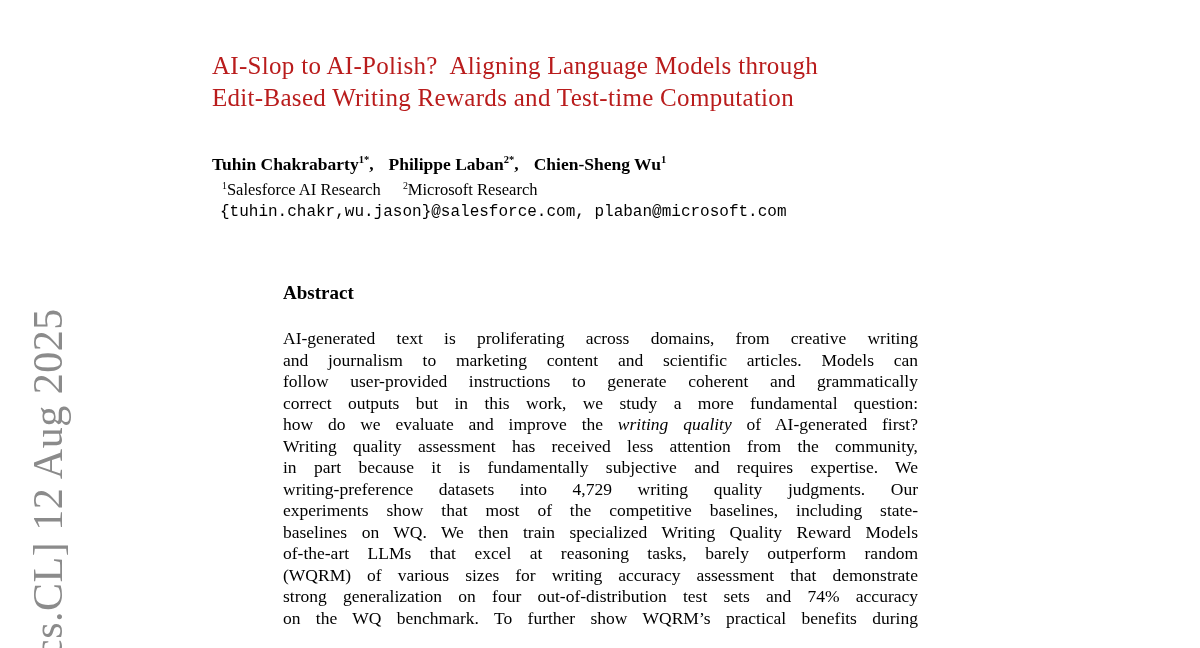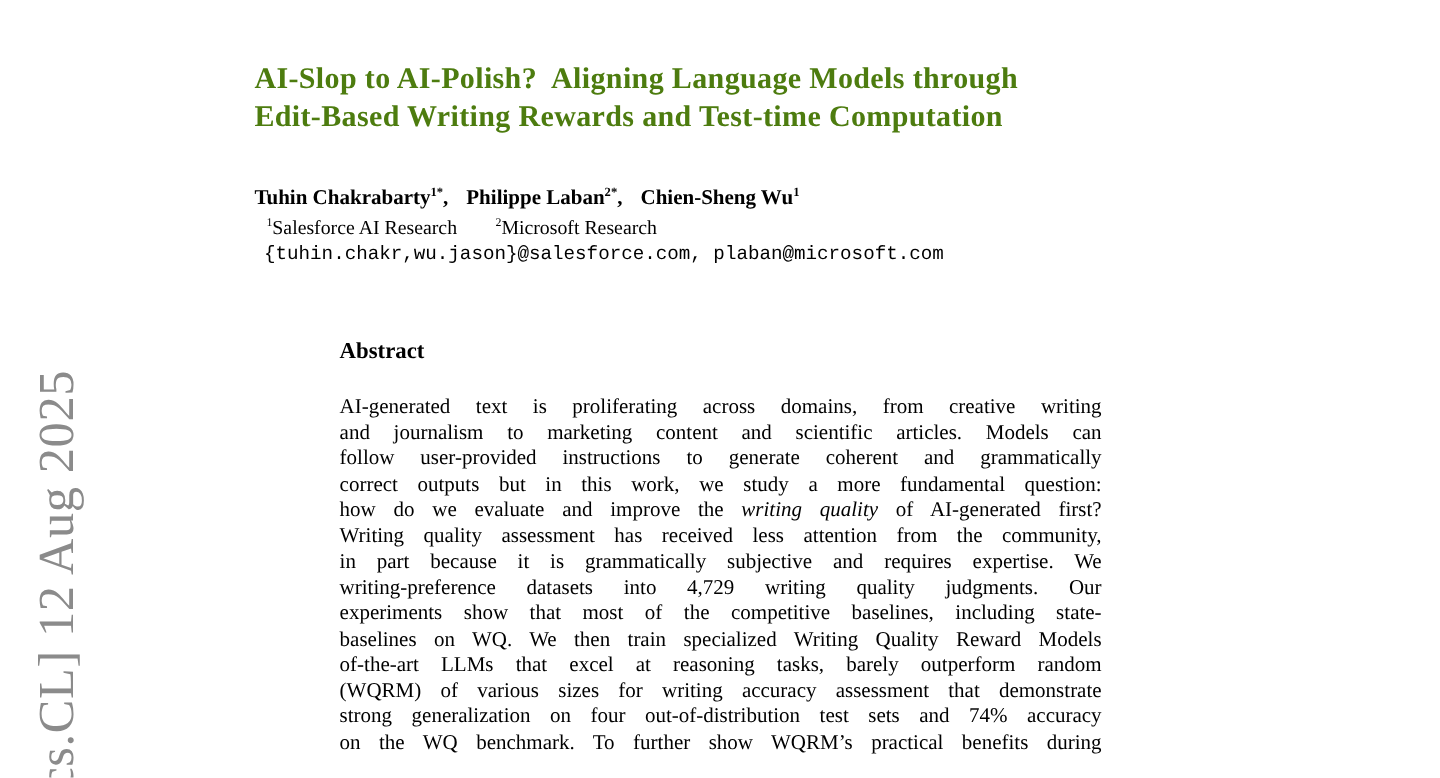--- a/index.html
+++ b/index.html
@@ -25,42 +25,42 @@
     letter-spacing: 0.5px;
     color: #8b8b8b;
     white-space: nowrap;
     font-family: "Liberation Serif", serif;
   }
   .title {
     position: absolute;
     left: 212px; top: 50px;
     width: 800px;
     font-size: 25px;
-    font-weight: bold;
+    font-weight: normal;
     line-height: 32px;
     letter-spacing: 0.3px;
-    color: #4d7c0f;
+    color: #b91c1c;
   }
   .authors {
     position: absolute;
     left: 212px; top: 154px;
     font-size: 17.5px;
     font-weight: bold;
     white-space: nowrap;
   }
   .author { margin-right: 15px; }
   .author:last-child { margin-right: 0; }
   sup { font-size: 60%; vertical-align: super; line-height: 0; }
   .affils {
     position: absolute;
     left: 222px; top: 180px;
     font-size: 16.5px;
     white-space: nowrap;
   }
-  .affil { margin-right: 32px; }
+  .affil { margin-right: 22px; }
   .affil:last-child { margin-right: 0; }
   .emails {
     position: absolute;
     left: 220px; top: 203px;
     font-family: "Liberation Mono", monospace;
     font-size: 16px;
     white-space: nowrap;
   }
   .abs-head {
     position: absolute;
@@ -104,21 +104,21 @@
 
   <div class="abs-head">Abstract</div>
 
   <div class="abs-body" id="abs-body">
       <div class="abs-line"><span>AI-generated text is proliferating across domains, from creative writing</span></div>
       <div class="abs-line"><span>and journalism to marketing content and scientific articles. Models can</span></div>
       <div class="abs-line"><span>follow user-provided instructions to generate coherent and grammatically</span></div>
       <div class="abs-line"><span>correct outputs but in this work, we study a more fundamental question:</span></div>
       <div class="abs-line"><span>how do we evaluate and improve the </span><em>writing quality</em><span> of AI-generated first?</span></div>
       <div class="abs-line"><span>Writing quality assessment has received less attention from the community,</span></div>
-      <div class="abs-line"><span>in part because it is grammatically subjective and requires expertise. We</span></div>
+      <div class="abs-line"><span>in part because it is fundamentally subjective and requires expertise. We</span></div>
       <div class="abs-line"><span>writing-preference datasets into 4,729 writing quality judgments. Our</span></div>
       <div class="abs-line"><span>experiments show that most of the competitive baselines, including state-</span></div>
       <div class="abs-line"><span>baselines on WQ. We then train specialized Writing Quality Reward Models</span></div>
       <div class="abs-line"><span>of-the-art LLMs that excel at reasoning tasks, barely outperform random</span></div>
       <div class="abs-line"><span>(WQRM) of various sizes for writing accuracy assessment that demonstrate</span></div>
       <div class="abs-line"><span>strong generalization on four out-of-distribution test sets and 74% accuracy</span></div>
       <div class="abs-line"><span>on the WQ benchmark. To further show WQRM’s practical benefits during</span></div>
     </div>
 
 </div>

